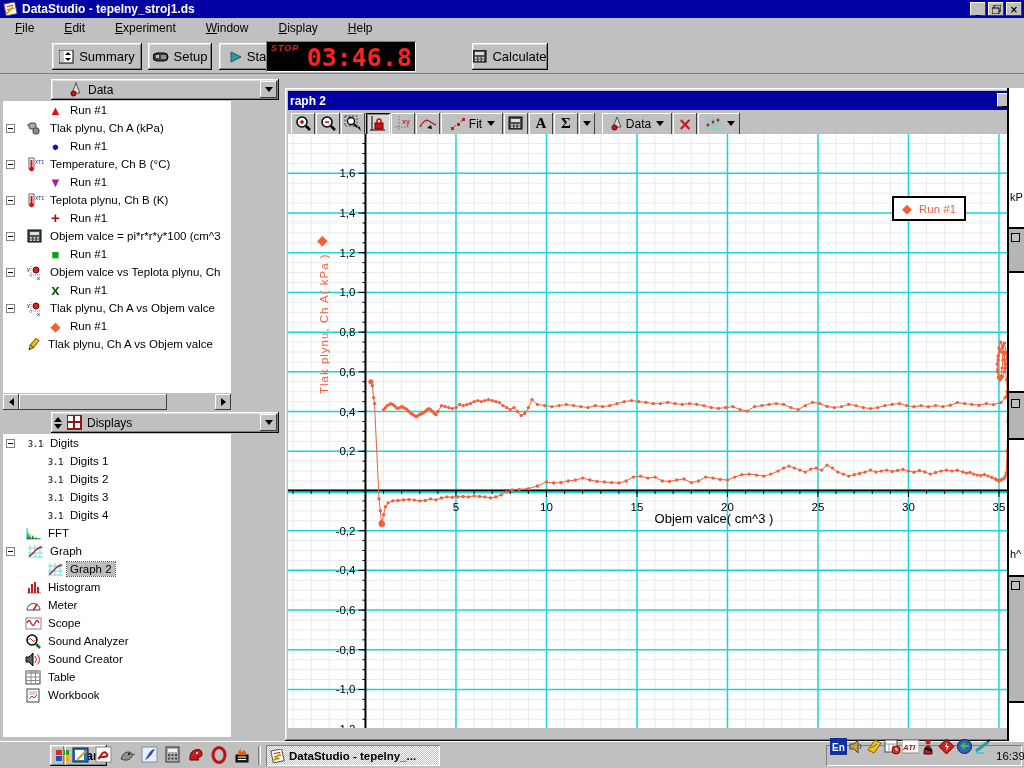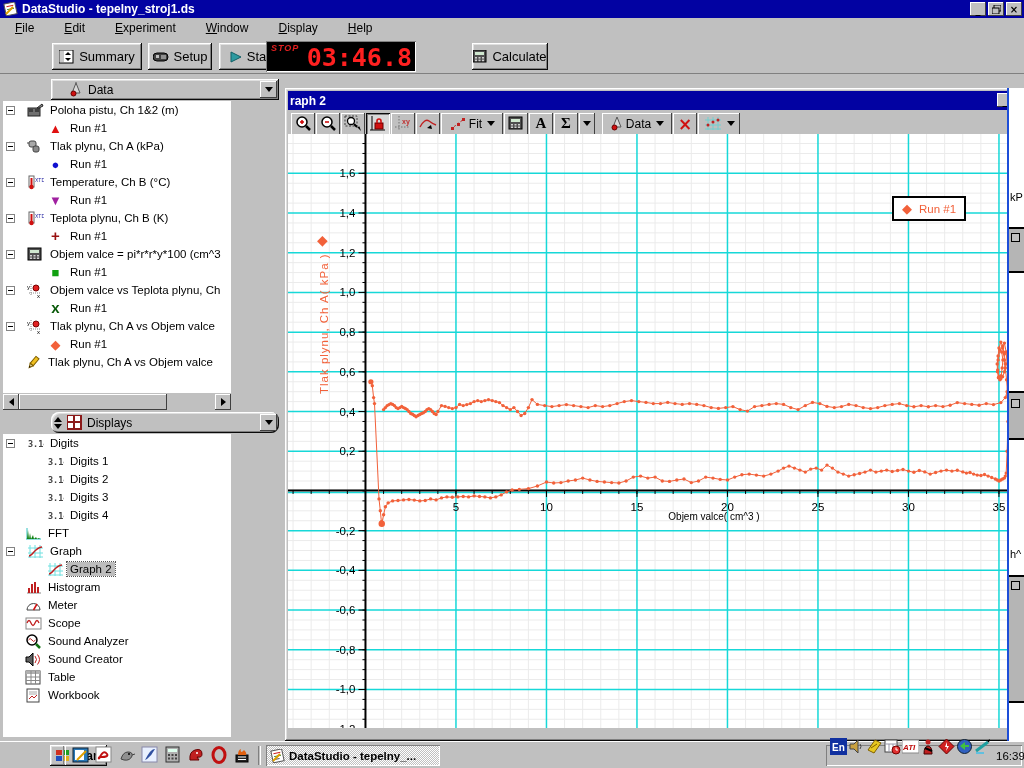--- a/index.html
+++ b/index.html
@@ -71,24 +71,24 @@
   .gbtn .lab { font-size:12px; }
   .gbtn-gap { width:6px; }
   #plot { position:absolute; left:3px; top:46px; width:764px; height:594px; background:#fff; overflow:hidden; }
   #legend { position:absolute; border:2px solid #000; background:#fff; height:25px; display:flex; align-items:center;
             padding:0 8px; gap:7px; }
   #legend .diam { color:#f2613a; font-size:13px; }
   #legend .ltext { color:#f2613a; font-size:11.5px; }
   #ylabel { position:absolute; left:30px; top:260px; transform:rotate(-90deg); transform-origin:0 0;
             color:#f2613a; font-size:11.5px; white-space:nowrap; letter-spacing:1px; }
   #ydiamond { position:absolute; left:29px; top:98px; color:#f2613a; font-size:14px; }
-  #xlabel { position:absolute; left:356px; top:377px; width:140px; text-align:center; color:#000; font-size:10px; }
+  #xlabel { position:absolute; left:356px; top:377px; width:140px; text-align:center; color:#000; font-size:13px; }
 
   
-  #right-strip { position:absolute; left:1007px; top:88px; width:17px; height:653px; background:#fff; border-left:2px solid #1d4ed8; }
+  #right-strip { position:absolute; left:1007px; top:88px; width:17px; height:653px; background:#fff; border-left:2px solid #000000; }
   .frag-gray { position:absolute; left:0; width:17px; background:#b5b5b5; border-top:2px solid #000; border-bottom:2px solid #000; }
   .frag-sq { position:absolute; left:3px; width:9px; height:9px; background:#c0c0c0; border:1px solid #000; }
   .frag-text { position:absolute; left:1px; color:#000; font-size:11px; }
 
   
   #taskbar { position:absolute; left:0; top:741px; width:1024px; height:27px; background:#c0c0c0; border-top:1px solid #fff; }
   #start-btn { position:absolute; left:2px; top:3px; width:57px; height:21px; background:#c0c0c0;
                display:flex; align-items:center; justify-content:center; gap:3px; font-weight:bold; font-size:12px; }
   .tb-divider { position:absolute; top:4px; width:3px; height:19px; border-left:1px solid #808080; border-right:1px solid #fff; }
   .ql-icon { position:absolute; top:4px; width:18px; height:18px; }
@@ -199,33 +199,20 @@
             <circle cx="4.5" cy="11.5" r="2.5" fill="#d01010" stroke="#600"></circle>
             <line x1="7" y1="1" x2="7" y2="0" stroke="#555"></line>
           </svg>
         </span>
       <span class="hlabel">Data</span>
       <span class="drop-btn raised2">
           <span class="arrow-down"></span>
         </span>
     </div>
     <div class="tree" id="data-tree" style="top:23px;height:292px;">
-        <div class="tree-row">
-          <span class="expand"></span>
-          <span class="spacer" style="width: 8px;"></span>
-          <span class="ticon">
-            <svg width="17" height="15">
-              <rect x="1" y="5" width="12" height="8" fill="#707070" stroke="#222"></rect>
-              <rect x="2" y="6" width="4" height="3" fill="#404040"></rect>
-              <rect x="8" y="6" width="4" height="3" fill="#404040"></rect>
-              <path d="M10 5 L15 1 L16 3 L12 5 Z" fill="#909090" stroke="#222"></path>
-            </svg>
-          </span>
-          <span class="tlabel">Poloha pistu, Ch 1&amp;2 (m)</span>
-        </div>
         <div class="tree-row child">
           <span class="spacer" style="width: 40px;"></span>
           <span class="ticon">
             <span class="runglyph" style="color: rgb(224, 16, 16);">▲</span>
           </span>
           <span class="tlabel">Run #1</span>
         </div>
         <div class="tree-row">
           <span class="expand"></span>
           <span class="spacer" style="width: 8px;"></span>
@@ -369,21 +356,21 @@
       </div>
     <div id="hscroll" class="dither">
       <span class="sb-btn raised2" style="left:0;">
           <span class="tri-left"></span>
         </span>
       <div id="hthumb" class="raised2"></div>
       <span class="sb-btn raised2" style="right:0;">
           <span class="tri-right"></span>
         </span>
     </div>
-    <div class="panel-header raised" style="top:334px;border-radius:8px;">
+    <div class="panel-header raised" style="top:334px;">
       <span style="margin-left:3px;">
           <span class="arrow-up" style="display:block;margin-bottom:2px;"></span>
           <span class="arrow-down" style="display:block;"></span>
         </span>
       <span style="margin-left:5px;">
           <svg width="15" height="15">
             <rect x="0" y="0" width="14" height="14" fill="#fff" stroke="#8b1a1a" stroke-width="2"></rect>
             <line x1="7" y1="0" x2="7" y2="14" stroke="#8b1a1a" stroke-width="2"></line>
             <line x1="0" y1="7" x2="14" y2="7" stroke="#8b1a1a" stroke-width="2"></line>
           </svg>

